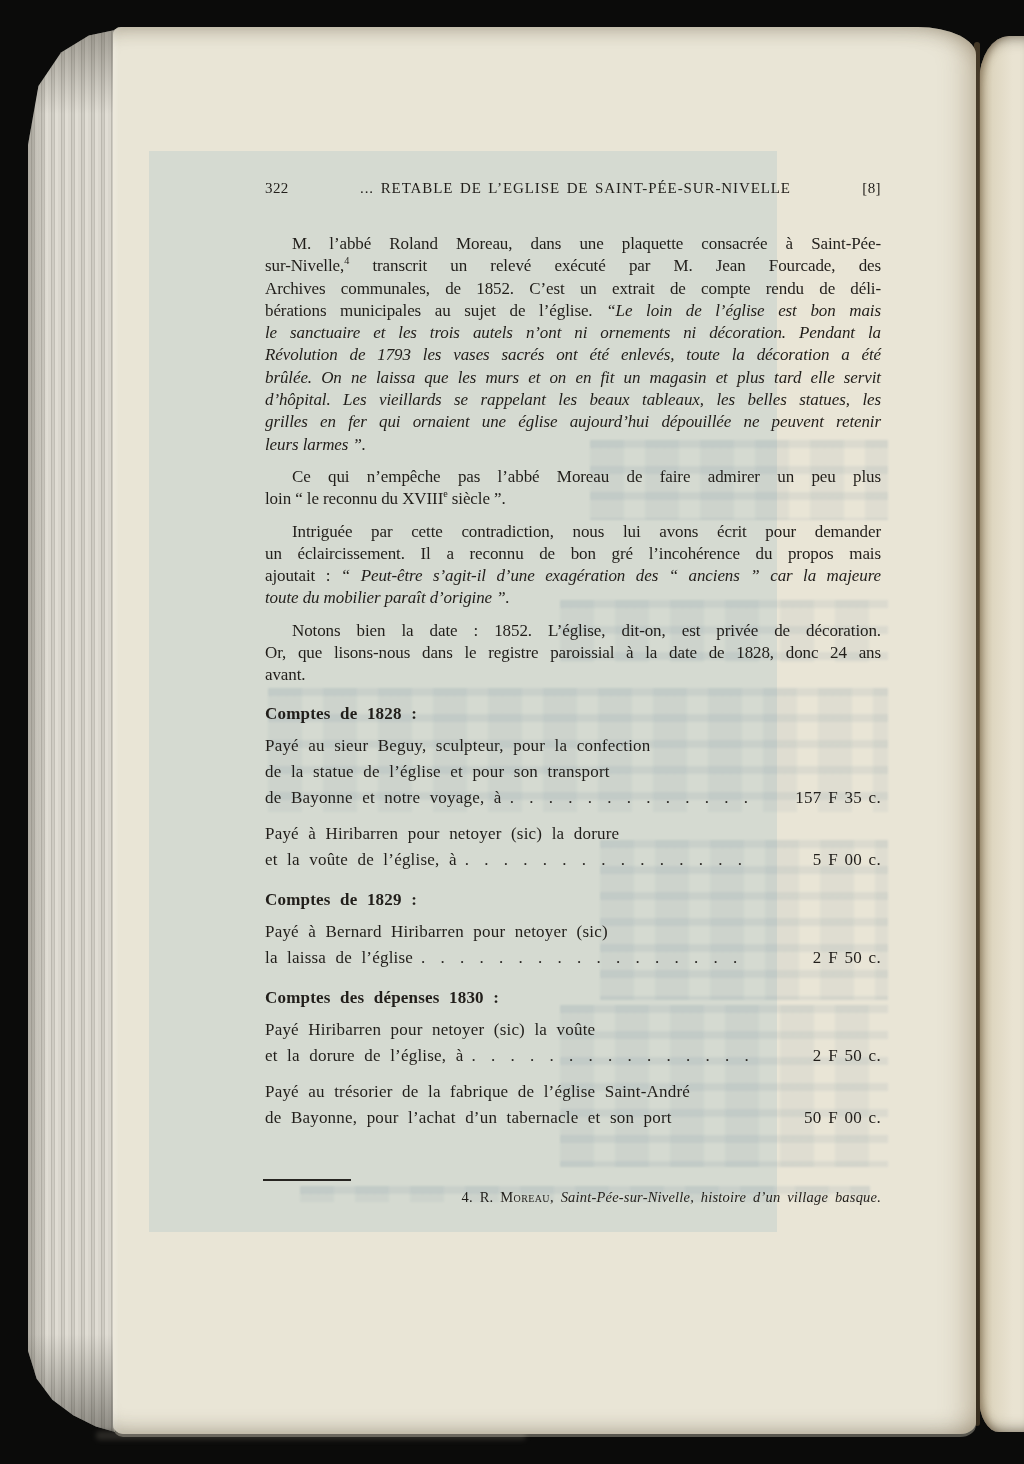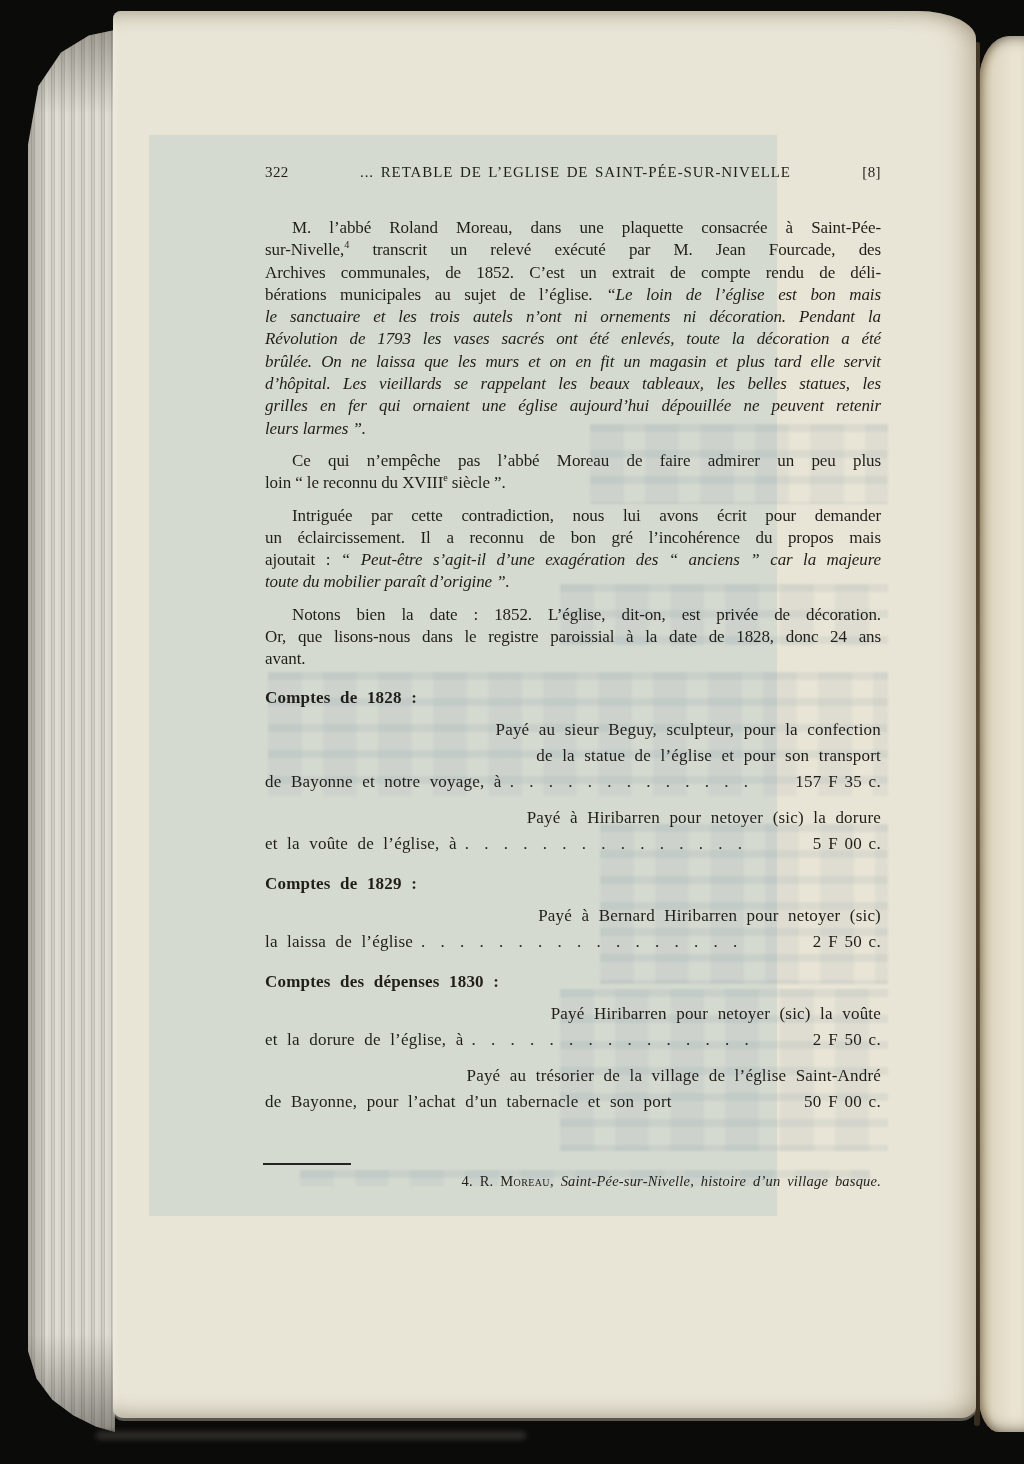--- a/index.html
+++ b/index.html
@@ -7,21 +7,21 @@
          font-family:"Liberation Serif","DejaVu Serif",serif;}
 
   
   .edge-stack{position:absolute;left:28px;top:30px;width:87px;height:1402px;
     background:
       linear-gradient(180deg, rgba(60,55,45,.38) 0, rgba(0,0,0,0) 6%, rgba(0,0,0,0) 93%, rgba(40,38,32,.45) 100%),
       linear-gradient(90deg, rgba(90,86,76,.35) 0, rgba(0,0,0,0) 22%),
       repeating-linear-gradient(90deg,#d9d6cd 0 3px,#bab7ae 3px 4px,#cfccc3 4px 6px,#c2bfb6 6px 7px,#e0ddd4 7px 10px);
     clip-path:polygon(100% 0%,100% 100%,78% 99.6%,52% 98.8%,28% 97.7%,10% 96.2%,0% 94.2%,0% 8.2%,12% 4%,38% 1.6%,70% .4%);
     }
-  .book-page{position:absolute;left:113px;top:11px;width:863px;height:1407px;
+  .book-page{position:absolute;left:113px;top:27px;width:863px;height:1407px;
     background:radial-gradient(130% 90% at 38% 40%, #edead c 0%, #e9e5d6 0%, #e9e5d6 55%, #e2ddcc 100%);
     background-color:#e9e5d6;
     border-radius:8px 58px 16px 10px / 8px 28px 12px 10px;
     box-shadow:
       inset -20px 0 28px -12px rgba(122,97,62,.38),
       inset 0 16px 20px -16px rgba(60,50,30,.38),
       inset 0 -18px 22px -18px rgba(70,60,40,.42),
       inset 5px 0 7px -4px rgba(255,255,248,.8),
       0 3px 0 rgba(235,229,209,.35);}
   .facing-page{position:absolute;left:979px;top:36px;width:45px;height:1396px;
@@ -57,21 +57,21 @@
   .para{margin:0 0 10px 0;}
   .line{line-height:22.3px;text-align:justify;letter-spacing:-.1px;}
   .line.j{text-align-last:justify;}
   .line.ind{text-indent:27px;}
   .it{font-style:italic;}
   sup{font-size:.6em;line-height:0;}
   .sc{font-variant:small-caps;letter-spacing:.4px;}
 
   .heading{margin:16px 0 8px 0;line-height:22px;font-weight:bold;word-spacing:5px;letter-spacing:.2px;}
   .entry{margin-bottom:10px;}
-  .eline{line-height:26px;word-spacing:5px;letter-spacing:.2px;text-align:right;}
+  .eline{line-height:26px;word-spacing:5px;letter-spacing:.2px;}
   .erow{display:flex;position:relative;}
   .etext{flex:0 0 auto;white-space:nowrap;}
   .leader{flex:1 1 auto;overflow:hidden;white-space:nowrap;margin:0 132px 0 8px;color:#2a2723;}
   .leader::after{content:". . . . . . . . . . . . . . . . . . . . . . . . . . . . . . . . . . . . . . . . . . . .";letter-spacing:3px;}
   .leader.nodots::after{content:"";}
   .amount{position:absolute;right:0;bottom:0;white-space:nowrap;letter-spacing:.3px;word-spacing:2px;margin-top:30px;}
 
   .footnote{margin-top:48px;}
   .fn-rule{width:88px;border-top:2.5px solid #262420;margin-left:-2px;}
   .fn-text{margin-top:7px;font-size:14.5px;line-height:19px;text-indent:26px;word-spacing:3px;letter-spacing:.2px;text-align:right;}
@@ -159,21 +159,21 @@
           <div class="heading">Comptes des dépenses 1830 :</div>
           <div class="entry">
             <div class="eline">Payé Hiribarren pour netoyer (sic) la voûte</div>
             <div class="eline erow">
               <span class="etext">et la dorure de l’église, à</span>
               <span class="leader"></span>
               <span class="amount">2 F 50 c.</span>
             </div>
           </div>
           <div class="entry">
-            <div class="eline">Payé au trésorier de la village de l’église Saint-André</div>
+            <div class="eline">Payé au trésorier de la fabrique de l’église Saint-André</div>
             <div class="eline erow">
               <span class="etext">de Bayonne, pour l’achat d’un tabernacle et son port</span>
               <span class="leader nodots"></span>
               <span class="amount">50 F 00 c.</span>
             </div>
           </div>
         </div>
 
       <div class="footnote">
         <div class="fn-rule"></div>

